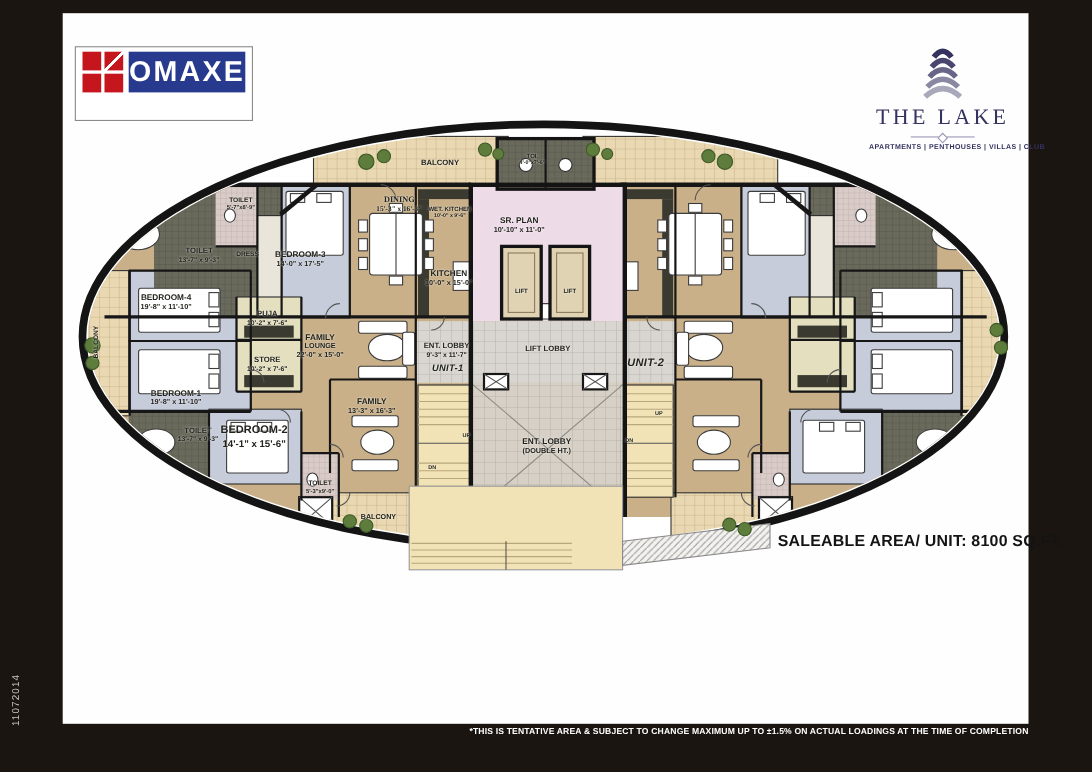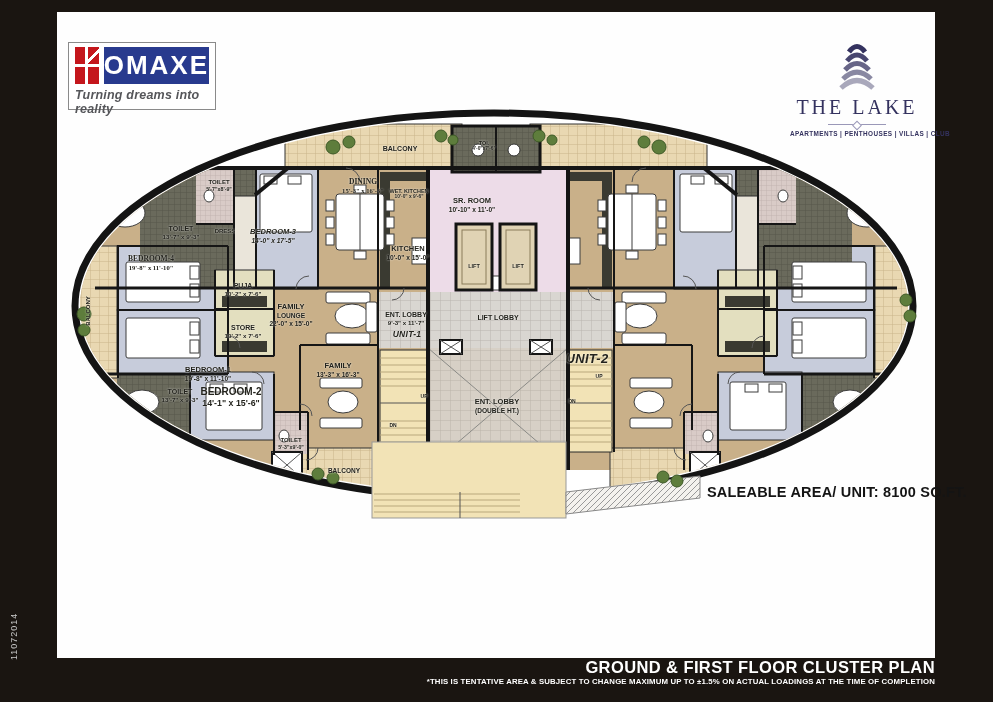--- a/index.html
+++ b/index.html
@@ -5,21 +5,21 @@
 :root{
   --page-bg:#1a1511; --omaxe-red:#c4161c; --omaxe-blue:#283a8e; --lake-navy:#34325f;
   --plan-beige:#c9b089; --plan-blue:#c7ccdb; --plan-pink:#eddce8; --plan-tan:#e9d8b2;
   --plan-cream:#f2e3b6; --plan-dark:#68685a;
 }
 html,body{margin:0;padding:0}
 body{width:993px;height:702px;background:var(--page-bg);position:relative;overflow:hidden;
      font-family:"Liberation Sans",sans-serif;}
 .panel{position:absolute;left:57px;top:12px;width:878px;height:646px;background:#fefefe;}
 
-.omaxe{position:absolute;left:68px;top:42px;width:148px;height:68px;border:1px solid #8a8a8a;
+.omaxe{position:absolute;left:68px;top:42px;width:162px;height:68px;border:1px solid #8a8a8a;
        background:#fff;box-sizing:border-box;padding:4px 6px;}
 .omaxe-row{display:flex;gap:5px;align-items:center}
 .omaxe-icon{width:37px;height:37px;display:grid;grid-template-columns:1fr 1fr;grid-template-rows:1fr 1fr;gap:3px}
 .omaxe-icon b{background:var(--omaxe-red)}
 .omaxe-icon b.slash{background:linear-gradient(135deg,var(--omaxe-red) 46%,#fff 46%,#fff 58%,var(--omaxe-red) 58%)}
 .omaxe-name{flex:1;background:var(--omaxe-blue);color:#fff;font-weight:bold;font-size:26px;
             text-align:center;line-height:37px;letter-spacing:2px}
 .omaxe-tagline{color:#55565a;font-style:italic;font-weight:bold;font-size:12.5px;margin-top:4px;letter-spacing:.2px}
 
 .lake{position:absolute;left:790px;top:40px;width:134px;text-align:center}
@@ -63,21 +63,20 @@
 <div class="omaxe">
   <div class="omaxe-row">
     <div class="omaxe-icon">
       <b></b>
         <b class="slash"></b>
         <b></b>
         <b></b>
     </div>
     <div class="omaxe-name">OMAXE</div>
   </div>
-  <div class="omaxe-tagline">Turning dreams into reality</div>
 </div>
 
 <div class="lake">
   <svg width="64" height="54" viewBox="0 0 64 54" style="display:block;margin:0 auto">
     <path d="M24,12 Q32,1 40,12" fill="none" stroke="#34325f" stroke-width="5" opacity="1"></path>
     <path d="M22,21 Q32,9 42,21" fill="none" stroke="#34325f" stroke-width="5" opacity="0.9"></path>
     <path d="M20,30 Q32,17 44,30" fill="none" stroke="#34325f" stroke-width="5" opacity="0.75"></path>
     <path d="M18,39 Q32,25 46,39" fill="none" stroke="#34325f" stroke-width="5" opacity="0.58"></path>
     <path d="M16,48 Q32,33 48,48" fill="none" stroke="#34325f" stroke-width="5" opacity="0.42"></path>
   </svg>
@@ -275,43 +274,43 @@
     </div>
     <div class="plan-label" style="left: 363px; top: 186px; font-size: 7.5px; font-family: Liberation Serif, serif;">
       <div>DINING</div>
       <div class="sub">15'-3" x 16'-3"</div>
     </div>
     <div class="plan-label" style="left: 409px; top: 194px; font-size: 5.5px;">
       <div>WET. KITCHEN</div>
       <div class="sub">10'-0" x 9'-6"</div>
     </div>
     <div class="plan-label" style="left: 472px; top: 205px; font-size: 7.5px;">
-      <div>SR. ROOM</div>
+      <div>SR. PLAN</div>
       <div class="sub">10'-10" x 11'-0"</div>
     </div>
     <div class="plan-label" style="left: 219px; top: 186px; font-size: 6px;">
       <div>TOILET</div>
       <div class="sub">5'-7"x8'-9"</div>
     </div>
     <div class="plan-label" style="left: 181px; top: 233px; font-size: 7px;">
       <div>TOILET</div>
       <div class="sub">13'-7" x 9'-3"</div>
     </div>
     <div class="plan-label" style="left: 225px; top: 232px; font-size: 6px;">
       <div>DRESS</div>
     </div>
-    <div class="plan-label" style="left: 273px; top: 236px; font-size: 7.5px; font-style: italic;">
+    <div class="plan-label" style="left: 273px; top: 236px; font-size: 7.5px;">
       <div>BEDROOM-3</div>
       <div class="sub">14'-0" x 17'-5"</div>
     </div>
     <div class="plan-label" style="left: 408px; top: 253px; font-size: 7.5px;">
       <div>KITCHEN</div>
       <div class="sub">10'-0" x 15'-0"</div>
     </div>
-    <div class="plan-label" style="left: 151px; top: 263px; font-size: 7.5px; font-family: Liberation Serif, serif;">
+    <div class="plan-label" style="left: 151px; top: 275px; font-size: 7.5px;">
       <div>BEDROOM-4</div>
       <div class="sub">19'-8" x 11'-10"</div>
     </div>
     <div class="plan-label" style="left: 474px; top: 266px; font-size: 5.5px;">
       <div>LIFT</div>
     </div>
     <div class="plan-label" style="left: 518px; top: 266px; font-size: 5.5px;">
       <div>LIFT</div>
     </div>
     <div class="plan-label" style="left: 243px; top: 290px; font-size: 7px;">
@@ -330,24 +329,24 @@
     <div class="plan-label" style="left: 498px; top: 318px; font-size: 7px;">
       <div>LIFT LOBBY</div>
     </div>
     <div class="plan-label" style="left: 243px; top: 332px; font-size: 7px;">
       <div>STORE</div>
       <div class="sub">10'-2" x 7'-6"</div>
     </div>
     <div class="plan-label unit" style="left: 407px; top: 334px; font-size: 8.5px;">
       <div>UNIT-1</div>
     </div>
-    <div class="plan-label unit" style="left: 587px; top: 331px; font-size: 13px; margin-top: 28px;">
+    <div class="plan-label unit" style="left: 587px; top: 331px; font-size: 10px;">
       <div>UNIT-2</div>
     </div>
-    <div class="plan-label" style="left: 160px; top: 374px; font-size: 7.5px; margin-left: 48px;">
+    <div class="plan-label" style="left: 160px; top: 362px; font-size: 7.5px;">
       <div>BEDROOM-1</div>
       <div class="sub">19'-8" x 11'-10"</div>
     </div>
     <div class="plan-label" style="left: 338px; top: 370px; font-size: 7.5px;">
       <div>FAMILY</div>
       <div class="sub">13'-3" x 16'-3"</div>
     </div>
     <div class="plan-label" style="left: 424px; top: 397px; font-size: 5px;">
       <div>UP</div>
     </div>
@@ -380,17 +379,16 @@
       <div>BALCONY</div>
     </div>
     <div class="plan-label" style="left: 89px; top: 311px; font-size: 6px; transform: translate(-50%, -50%) rotate(-90deg);">
       <div>BALCONY</div>
     </div>
   </div>
 
 <div class="saleable">SALEABLE AREA/ UNIT: 8100 SQ.FT.</div>
 
 <div class="footer">
-  <div class="f-title">GROUND &amp; FIRST FLOOR  CLUSTER PLAN</div>
   <div class="f-disc">*THIS IS TENTATIVE AREA &amp; SUBJECT TO CHANGE MAXIMUM UP TO ±1.5% ON ACTUAL  LOADINGS AT THE TIME OF COMPLETION</div>
 </div>
 
 <div class="side-code">11072014</div>
 
 </body></html>

